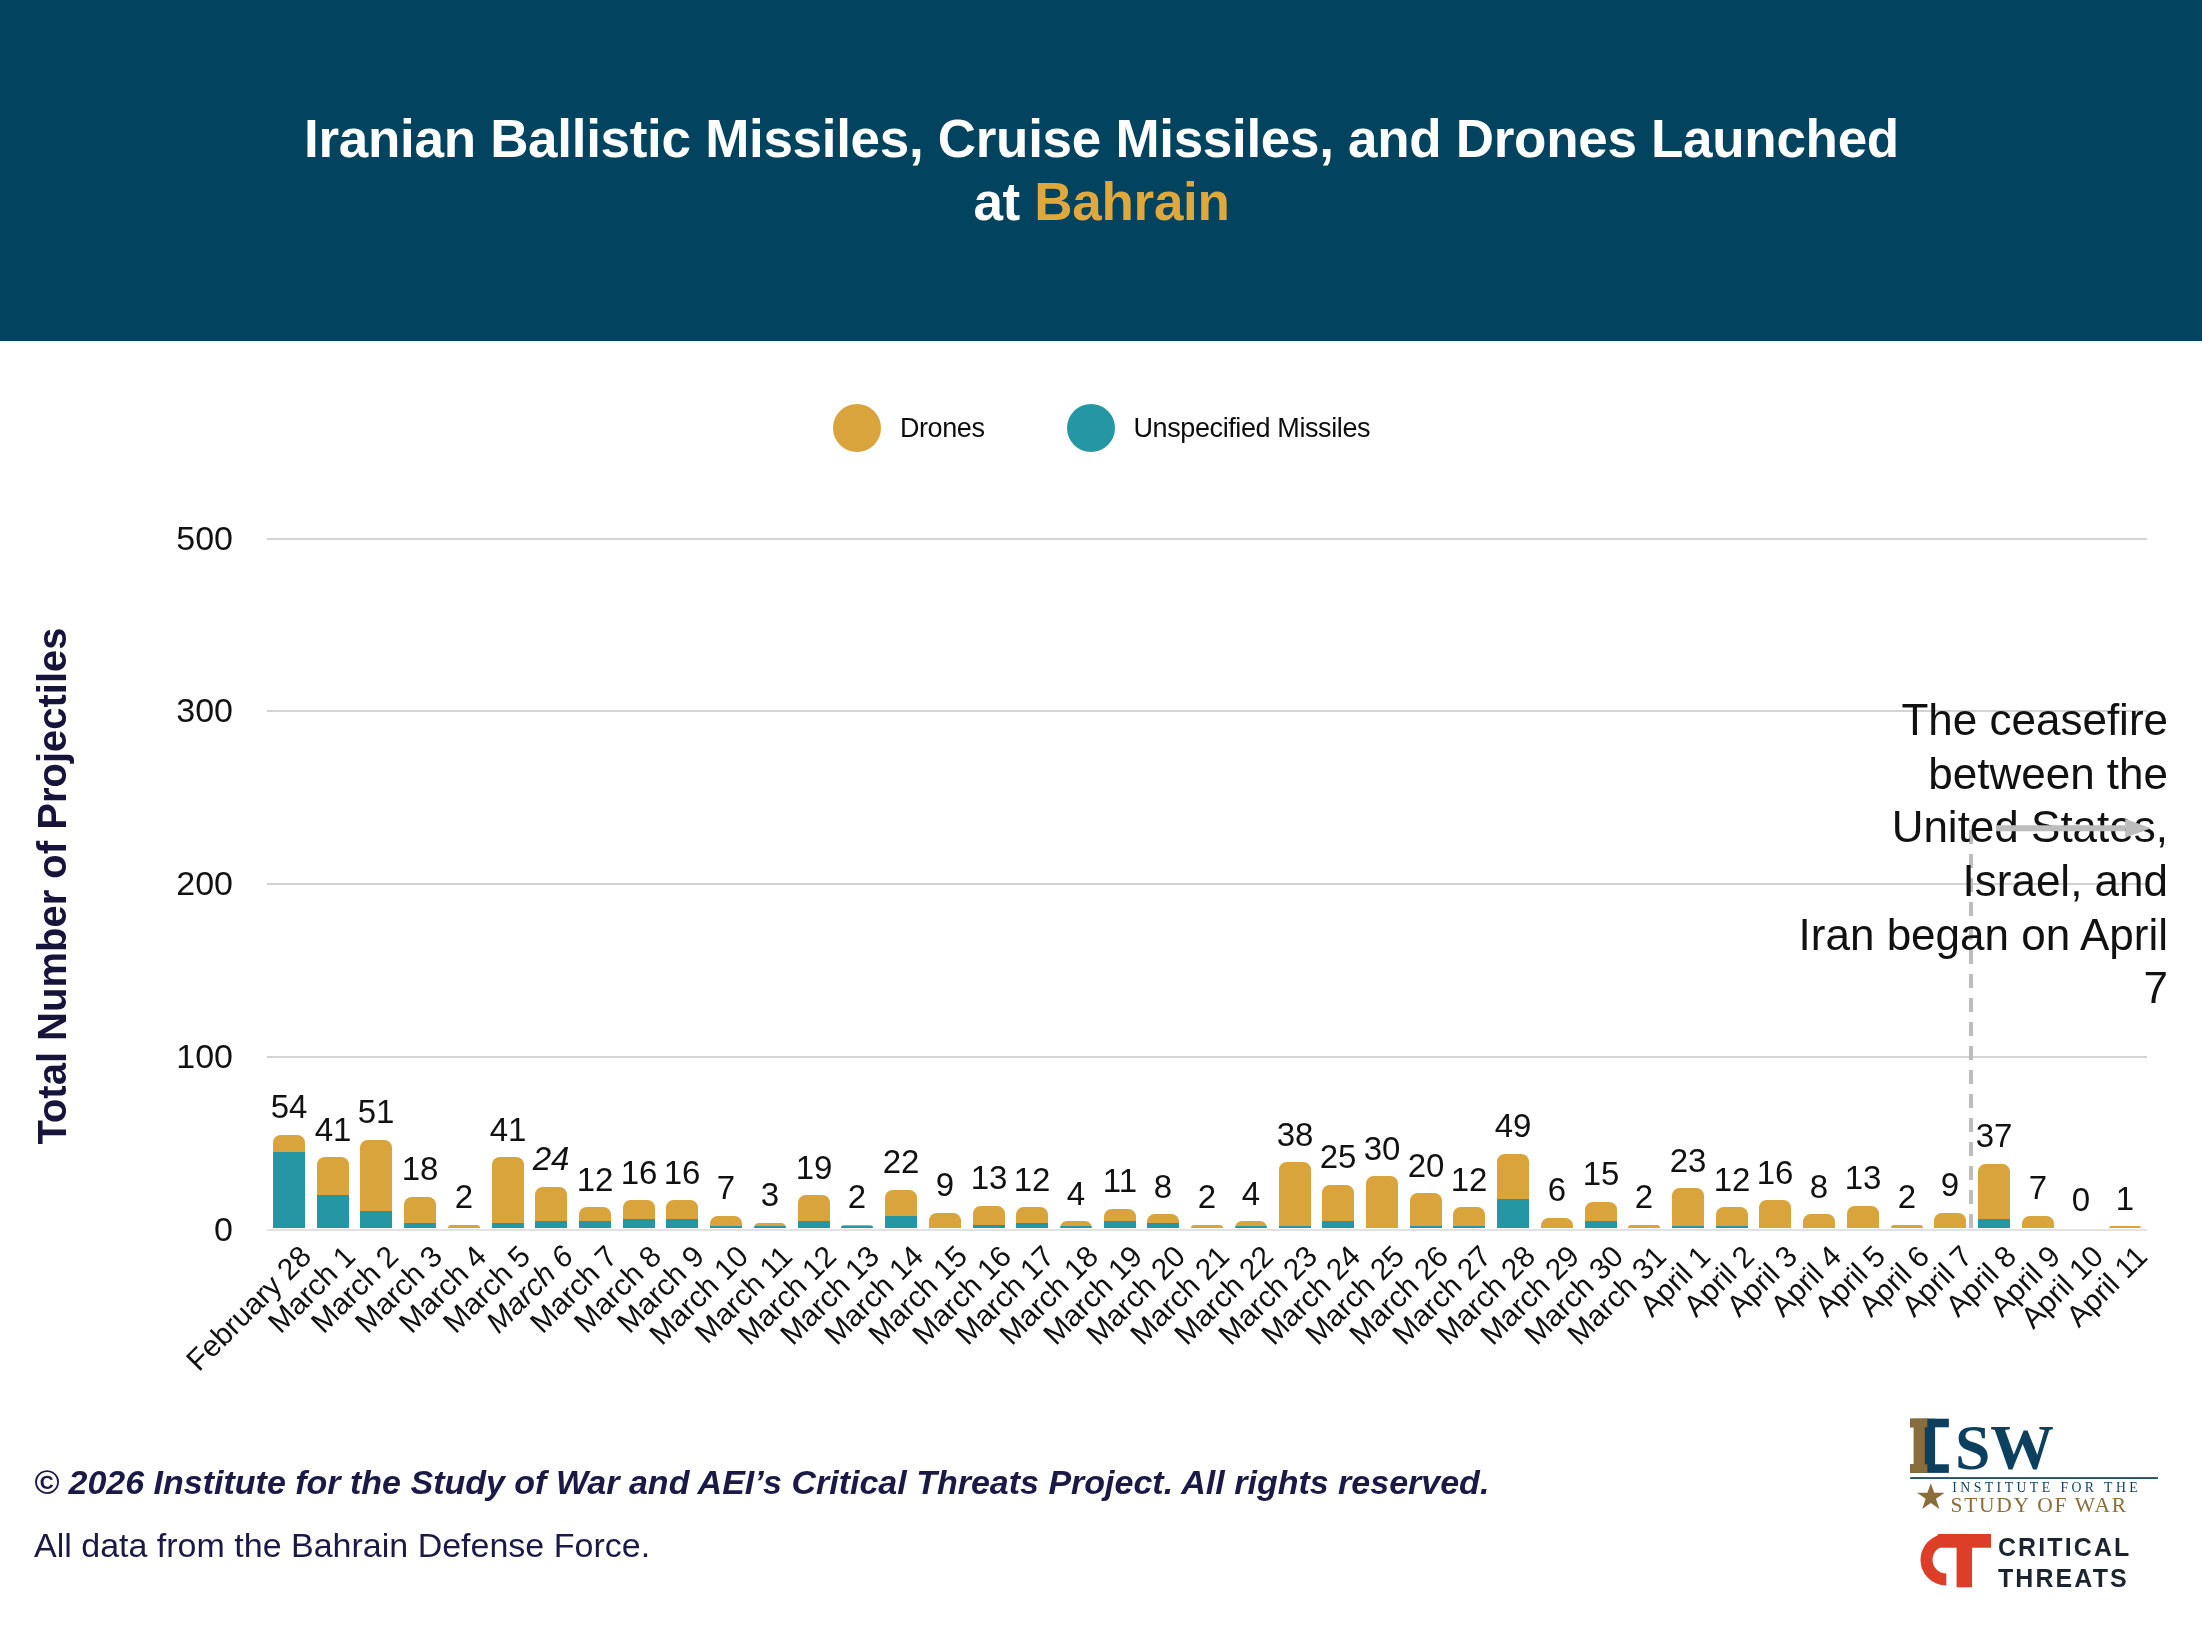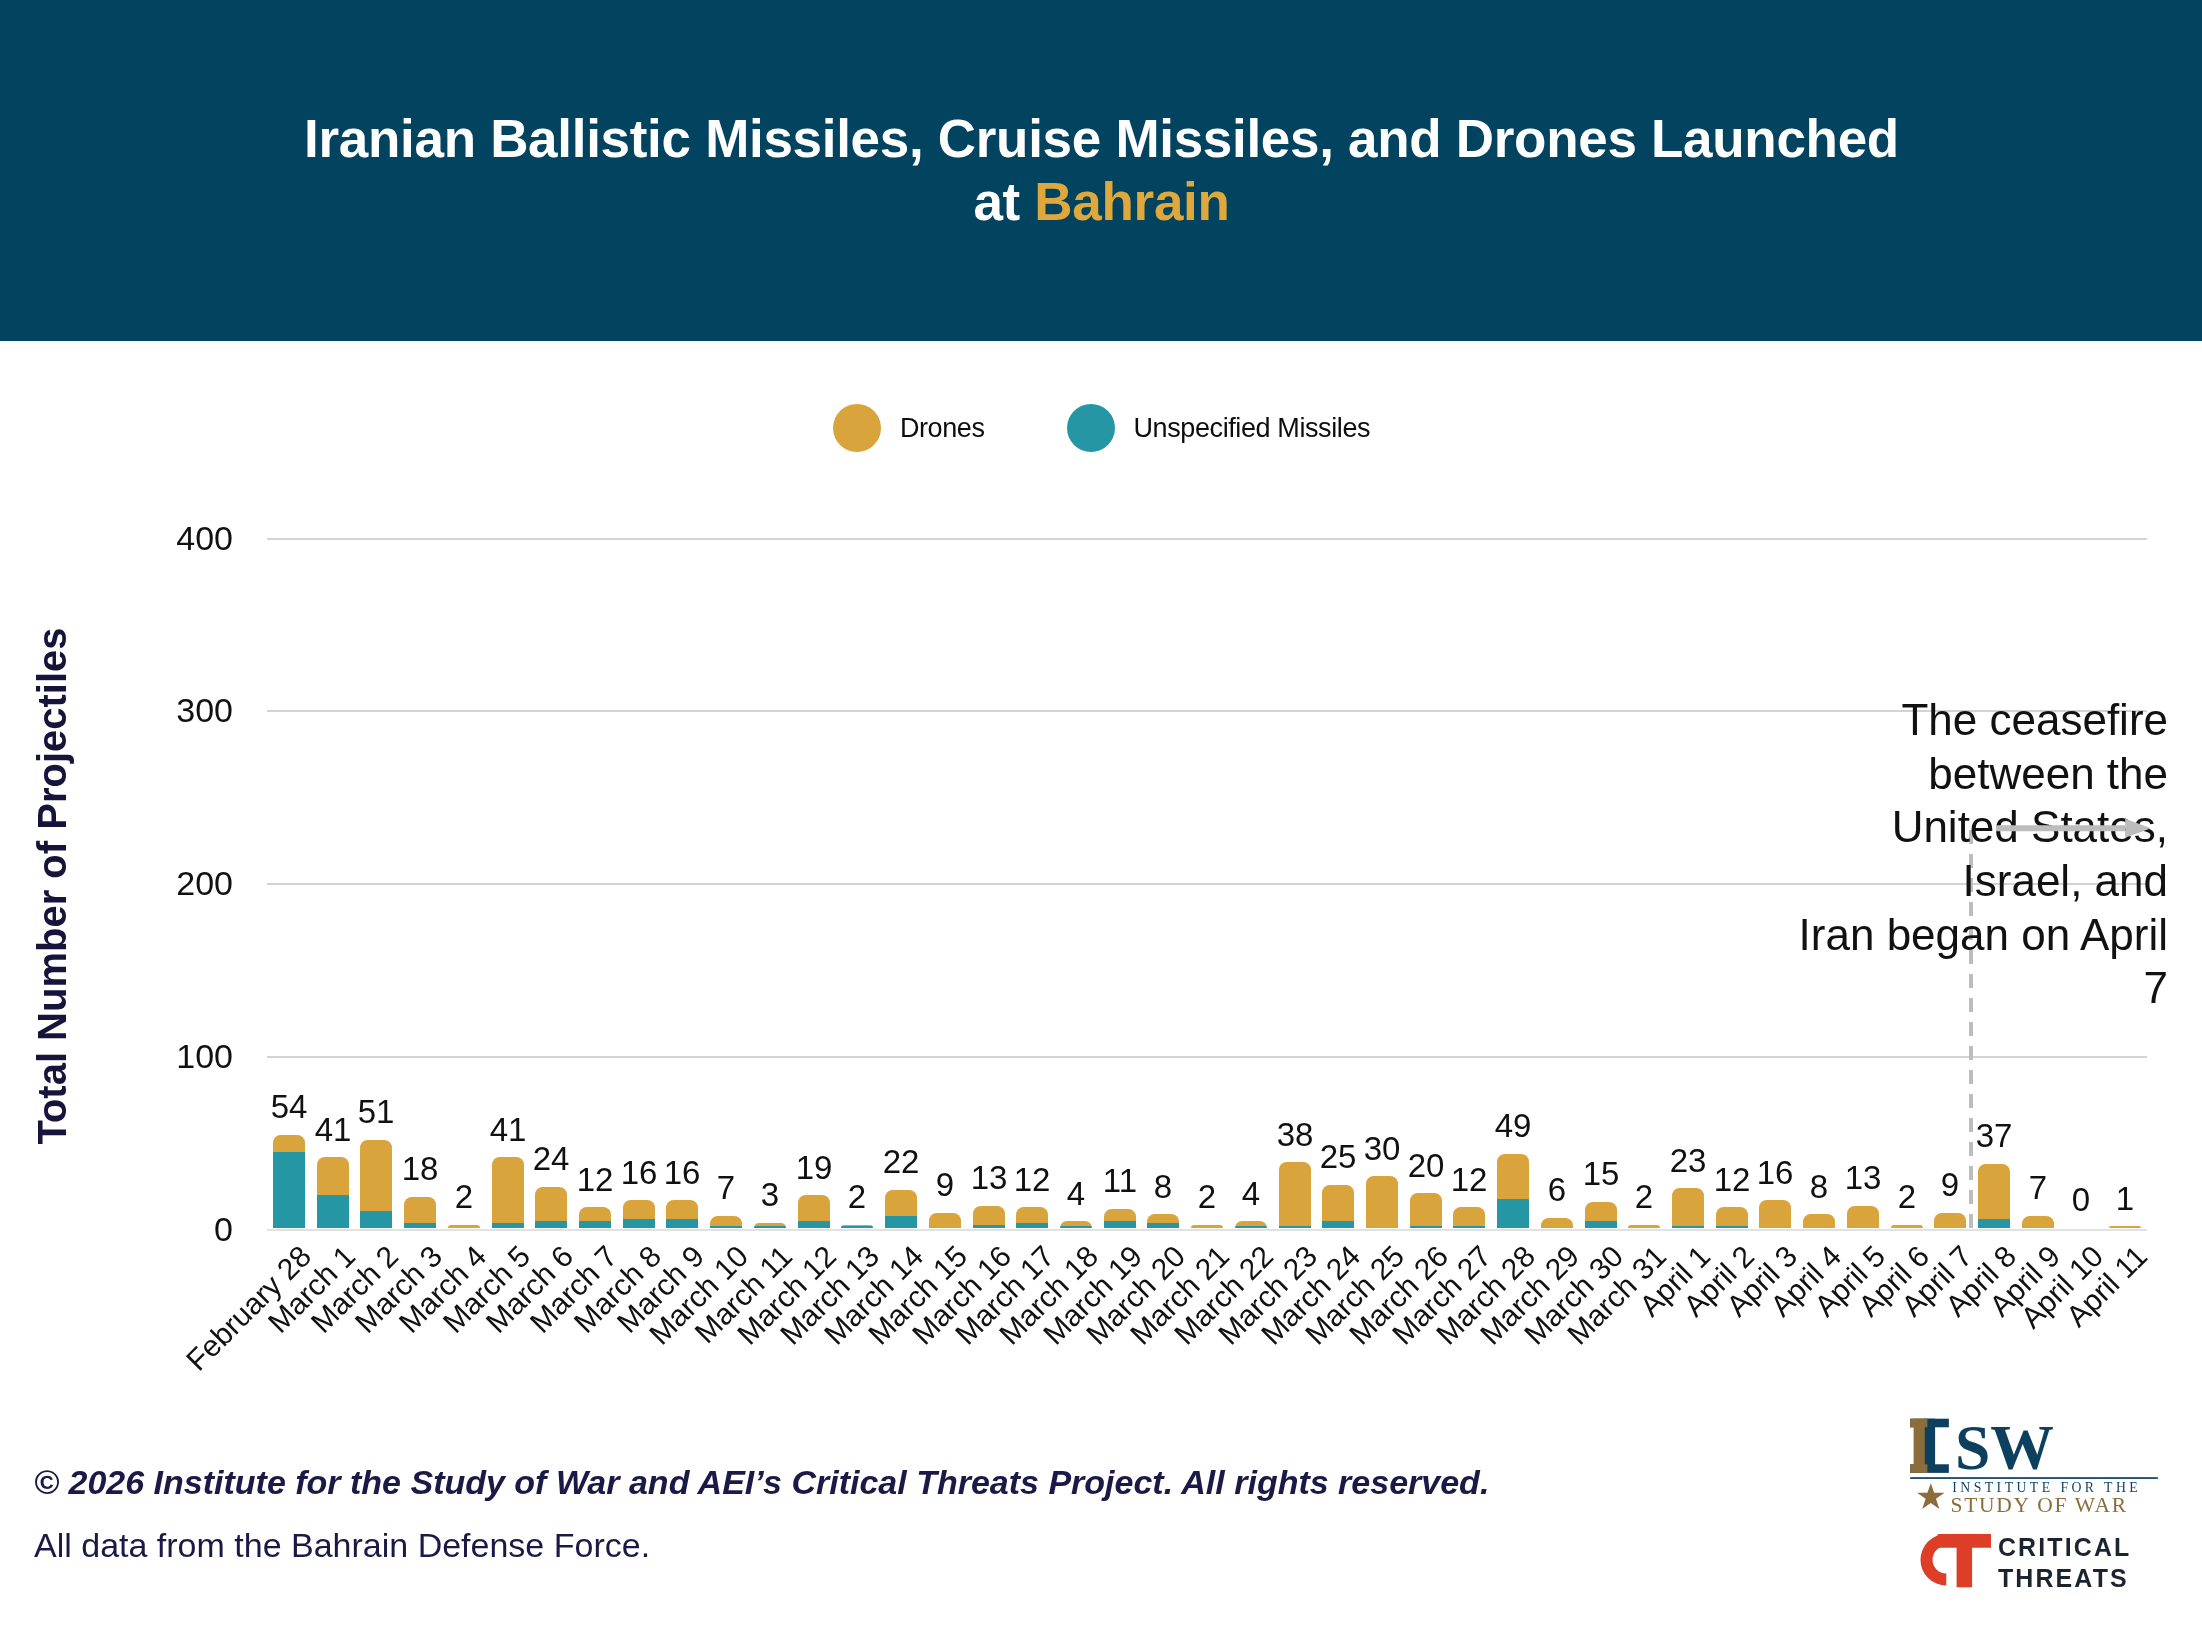--- a/index.html
+++ b/index.html
@@ -250,21 +250,21 @@
       <div class="gridline" style="top: 1056px;"></div>
       <div class="gridline" style="top: 883px;"></div>
       <div class="gridline" style="top: 710px;"></div>
       <div class="gridline" style="top: 538px;"></div>
     </div>
   <div id="ytick-layer">
       <div class="ytick-label" style="top: 1229px;">0</div>
       <div class="ytick-label" style="top: 1056px;">100</div>
       <div class="ytick-label" style="top: 883px;">200</div>
       <div class="ytick-label" style="top: 710px;">300</div>
-      <div class="ytick-label" style="top: 538px;">400</div>
+      <div class="ytick-label" style="top: 538px;">500</div>
     </div>
   <div id="baseline" style="top:1229px"></div>
 
   <div id="bars-layer">
       <div class="bar-slot" style="left: 0px; width: 44px;">
         <div class="bar-stack" style="height: 93px;">
           <div class="seg-drones" style="height: 17.3px; background: rgb(217, 164, 60);"></div>
           <div class="seg-missiles" style="height: 76px; background: rgb(37, 150, 163);"></div>
         </div>
         <div class="bar-value" style="bottom: 102px;">54</div>
@@ -302,21 +302,21 @@
         <div class="xtick" style="left: 27px;">March 4</div>
       </div>
       <div class="bar-slot" style="left: 219px; width: 44px;">
         <div class="bar-stack" style="height: 71px;">
           <div class="seg-drones" style="height: 66px; background: rgb(217, 164, 60);"></div>
           <div class="seg-missiles" style="height: 5.2px; background: rgb(37, 150, 163);"></div>
         </div>
         <div class="bar-value" style="bottom: 79px;">41</div>
         <div class="xtick" style="left: 27px;">March 5</div>
       </div>
-      <div class="bar-slot" style="left: 262px; width: 44px;">
+      <div class="bar-slot" style="left: 262px; width: 44px; font-style: italic;">
         <div class="bar-stack" style="height: 41px;">
           <div class="seg-drones" style="height: 35px; background: rgb(217, 164, 60);"></div>
           <div class="seg-missiles" style="height: 7px; background: rgb(37, 150, 163);"></div>
         </div>
         <div class="bar-value" style="bottom: 50px;">24</div>
         <div class="xtick" style="left: 27px;">March 6</div>
       </div>
       <div class="bar-slot" style="left: 306px; width: 44px;">
         <div class="bar-stack" style="height: 21px;">
           <div class="seg-drones" style="height: 14px; background: rgb(217, 164, 60);"></div>

